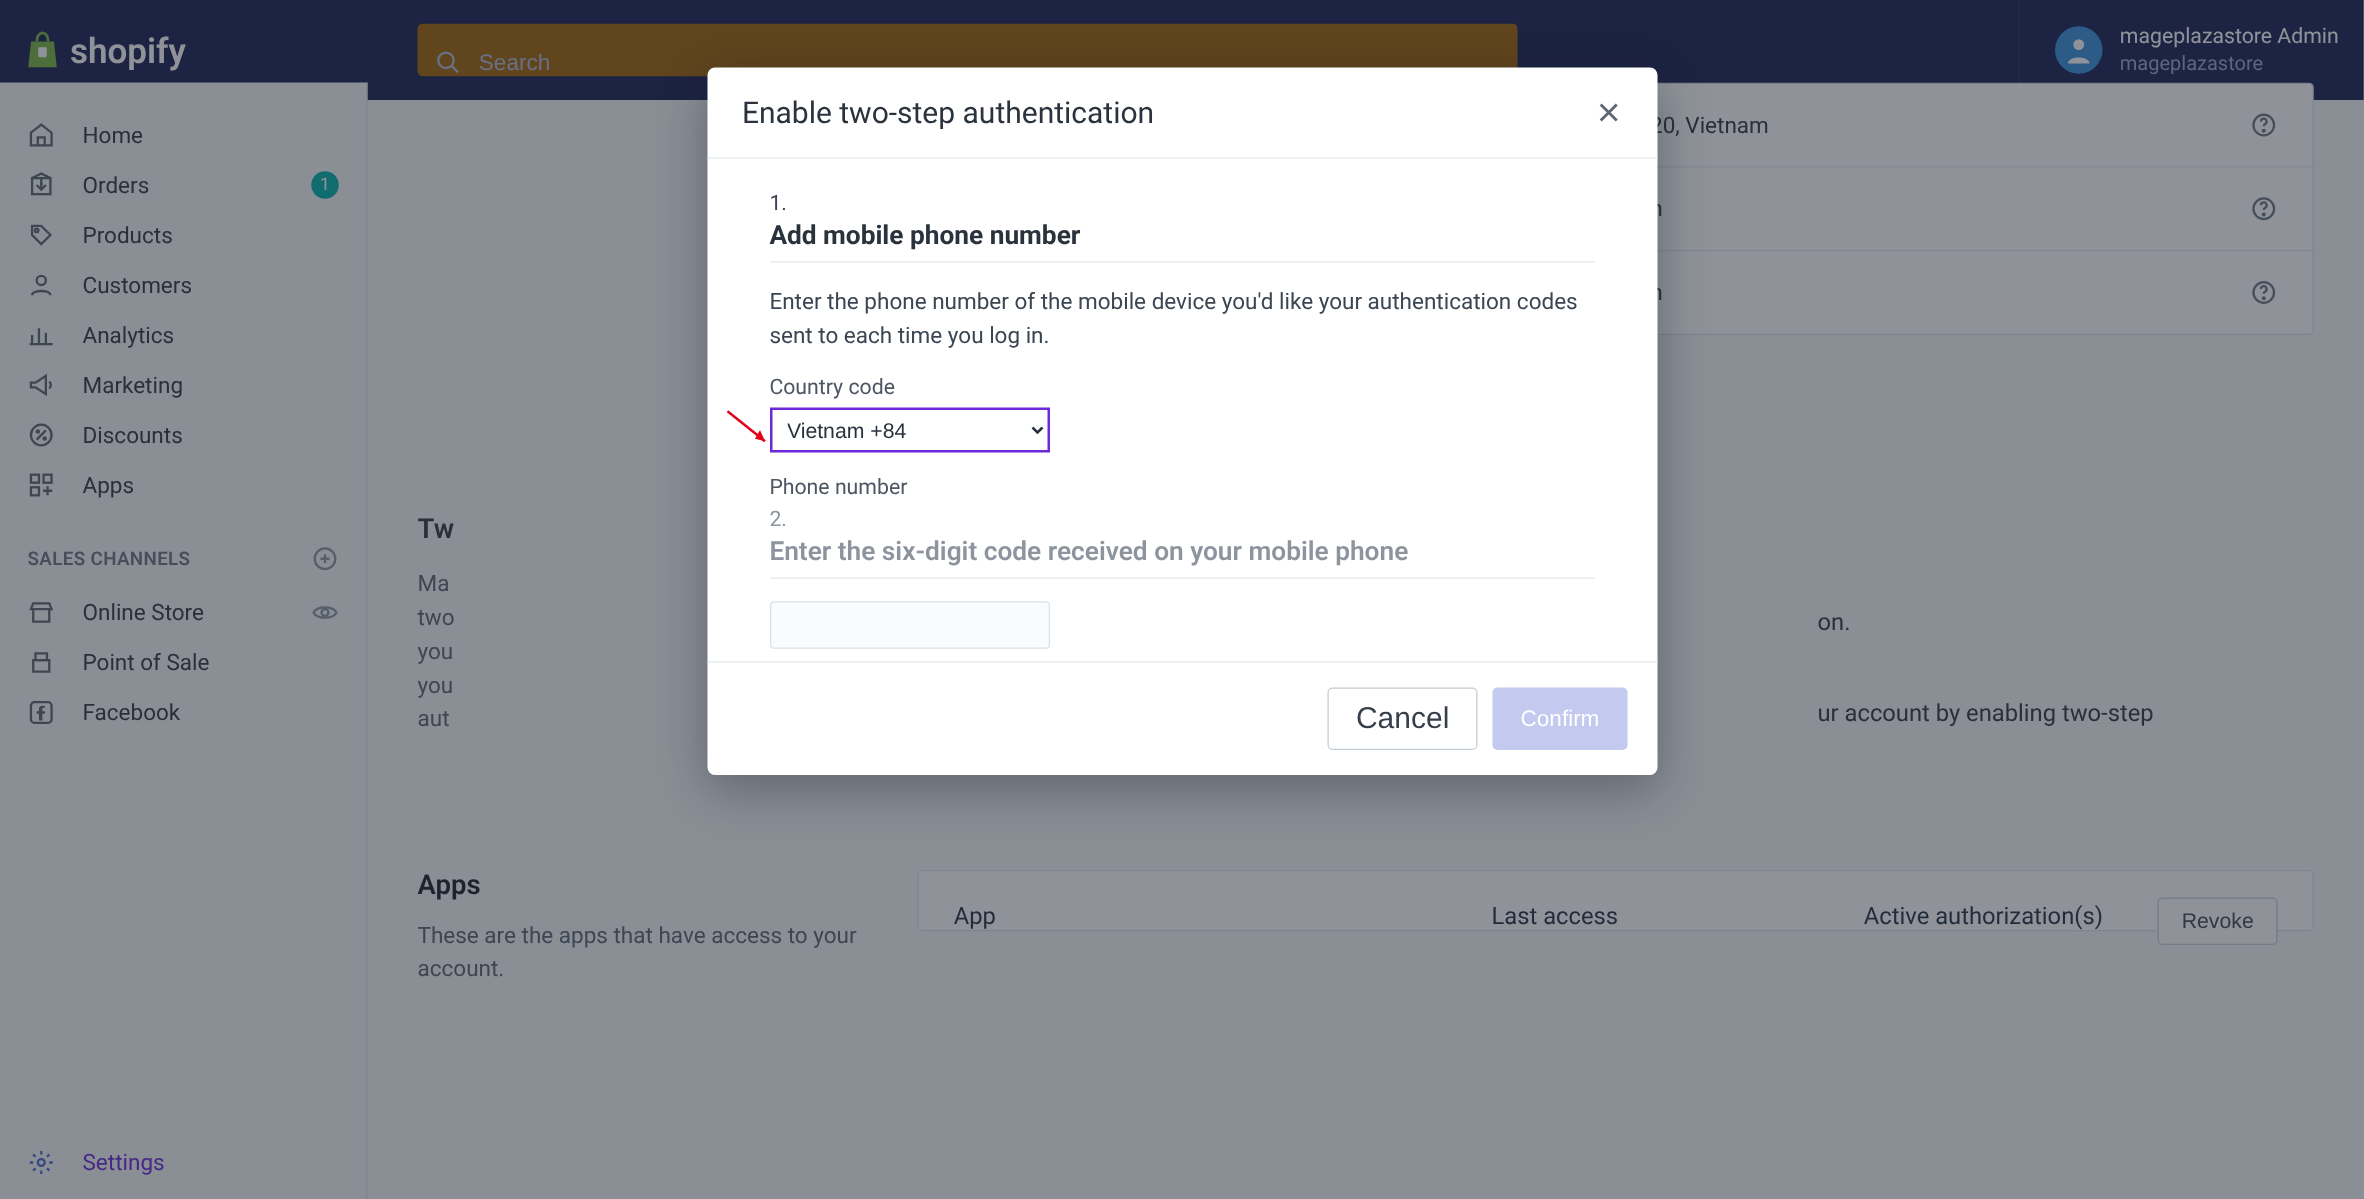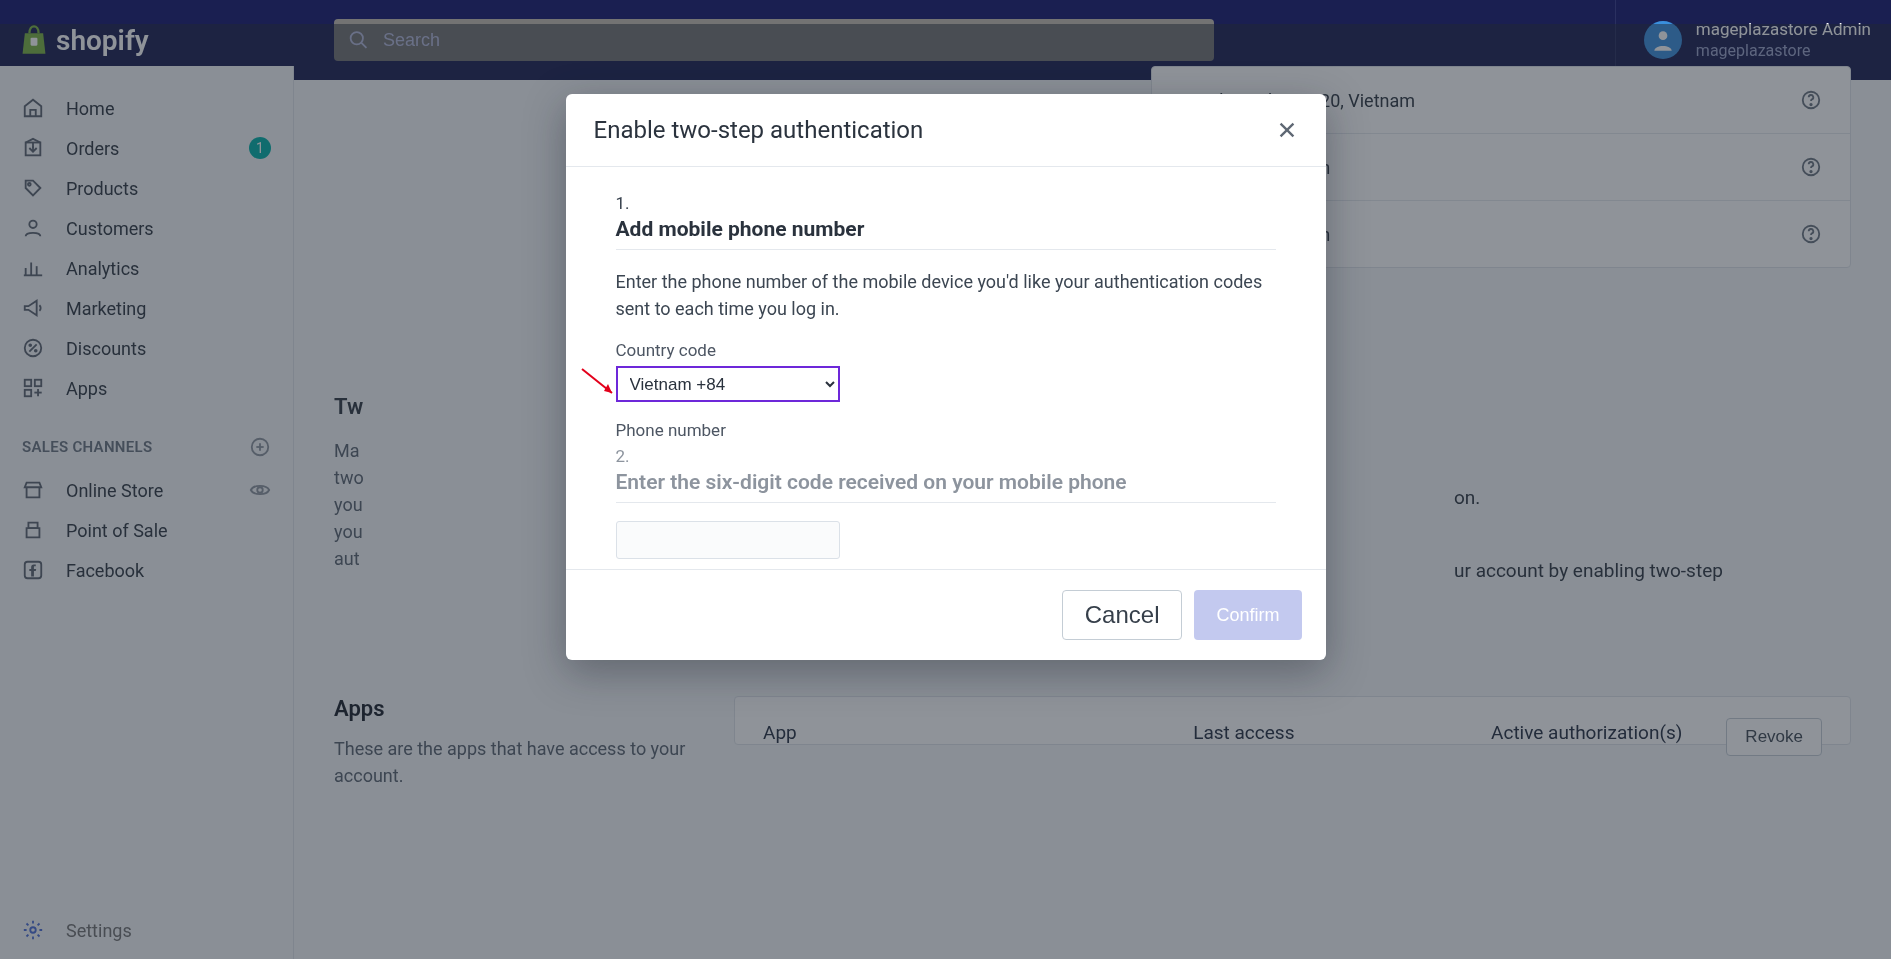--- a/index.html
+++ b/index.html
@@ -29,25 +29,25 @@
     .logo-bag {
       width: 28px;
       height: 32px;
     }
     .search-wrap {
       flex: 1;
       max-width: 880px;
       margin-left: 40px;
     }
     .search-box {
-      background: #737373;
+      background: #a16207;
       border-radius: 4px;
       height: 42px;
       display: flex;
-      align-items: center;
+      align-items: flex-end;
       padding: 0 14px;
       color: #b3b8db;
       gap: 14px;
     }
     .search-box input {
       background: transparent;
       border: none;
       color: #fff;
       font-size: 18px;
       width: 100%;
@@ -124,21 +124,21 @@
     .plus-circle { width: 22px; height: 22px; color: #8d949e; cursor: pointer; }
     .eye-icon { margin-left: auto; width: 22px; height: 22px; color: #8d949e; }
     .sidebar-footer {
       margin-top: auto;
       padding: 18px 22px;
     }
     .settings-item {
       display: flex;
       align-items: center;
       gap: 22px;
-      color: #737373;
+      color: #6d28d9;
       font-size: 18px;
       cursor: pointer;
     }
 
     
     .main {
       position: absolute;
       left: 294px;
       right: 0;
       top: 66px;
@@ -166,21 +166,21 @@
       padding: 22px 28px;
       border-bottom: 1px solid #e4e8ed;
       color: #303943;
       font-size: 18px;
     }
     .help-circ { width: 22px; height: 22px; color: #6b7580; }
 
     .twostep-left {
       position: absolute;
       left: 40px;
-      top: 328px;
+      top: 345px;
       width: 370px;
       color: #303943;
     }
     .twostep-left h2 { font-size: 22px; font-weight: 600; margin-bottom: 18px; }
     .twostep-left p { color: #5a6470; font-size: 18px; line-height: 1.5; }
 
     .twostep-right-hint {
       position: absolute;
       left: 1160px;
       top: 420px;
@@ -229,22 +229,21 @@
     }
 
     
     .overlay {
       position: fixed;
       inset: 0;
       background: rgba(32,40,52,0.5);
       display: flex;
       align-items: flex-start;
       justify-content: center;
-      padding-top: 70px;
-      margin-top: 24px;
+      padding-top: 54px;
     }
     .modal {
       width: 760px;
       background: #fff;
       border-radius: 6px;
       box-shadow: 0 12px 40px rgba(20,25,40,.35);
       display: flex;
       flex-direction: column;
       max-height: 600px;
     }

